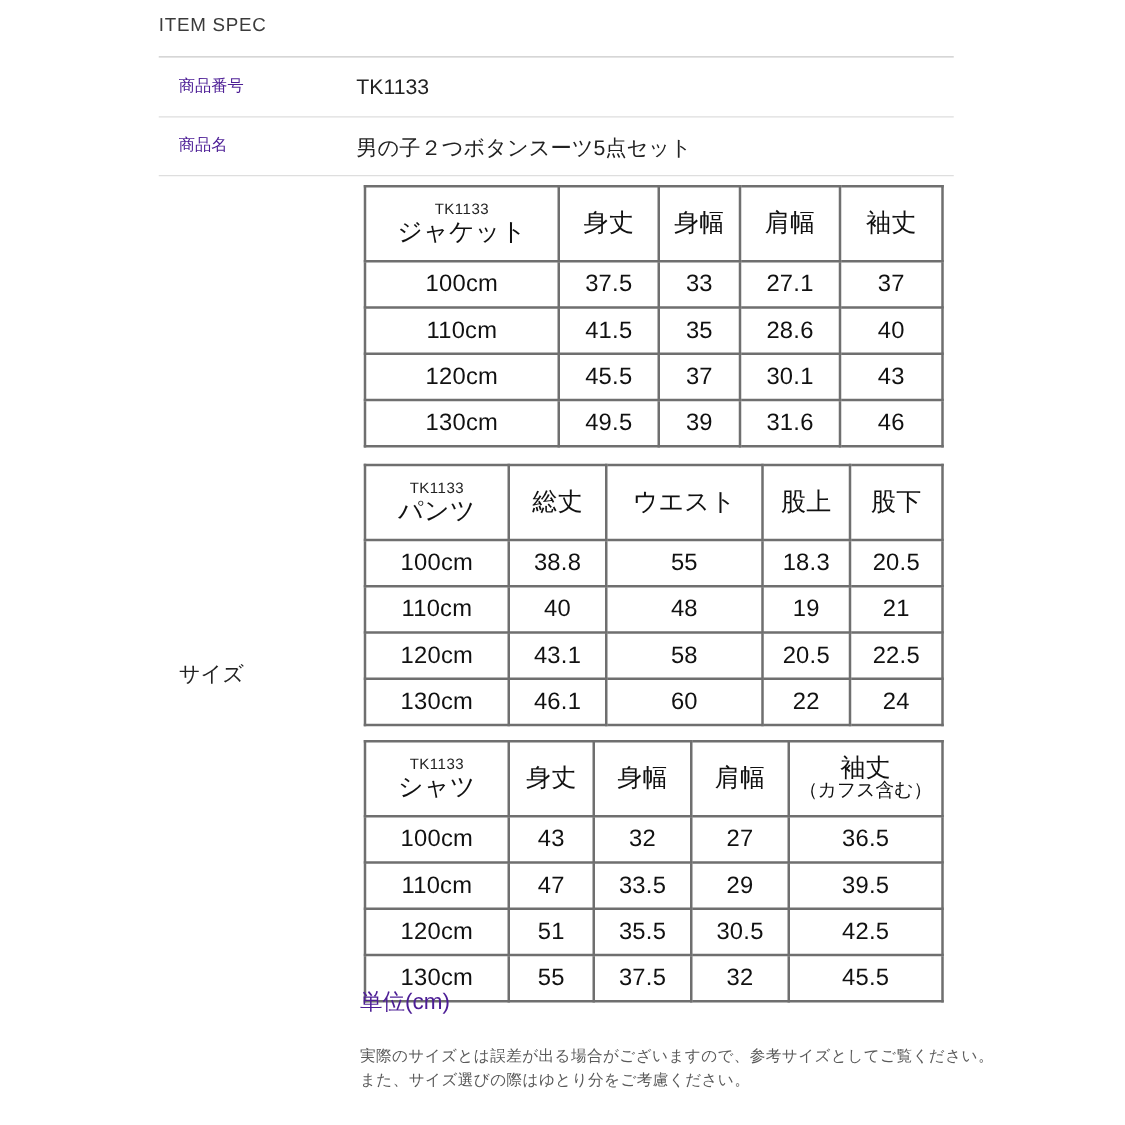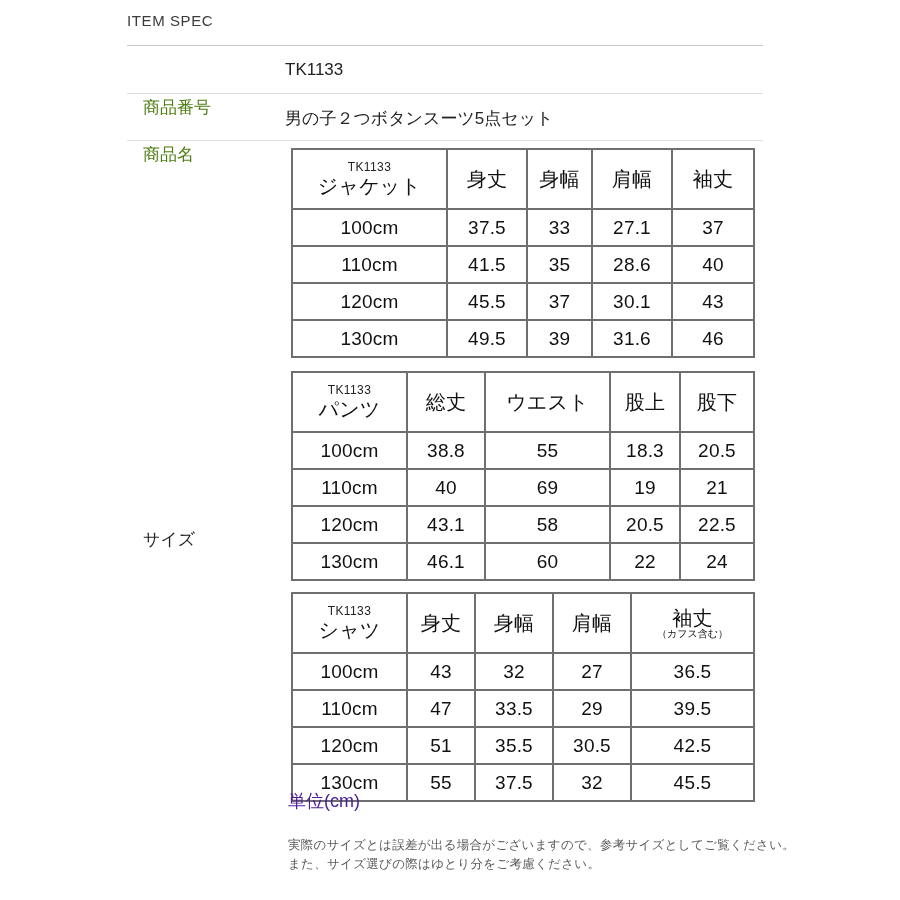--- a/index.html
+++ b/index.html
@@ -43,24 +43,23 @@
   .rule-strong { background: #c9c9c9; }
   .rule-light  { background: #dedede; }
 
   .rule-1 { top: 45px; }
   .rule-2 { top: 93px; }
   .rule-3 { top: 140px; }
 
   
   .kv-key {
     position: absolute;
-    font-size: 17px;
-    color: #4d7c0f;
+    font-size: 13px;
+    color: #4c1d95;
     left: 143px;
-    margin-top: 36px;
   }
   .kv-val {
     position: absolute;
     font-size: 17px;
     color: #222222;
     left: 285px;
   }
   .row-code-key { top: 60px; }
   .row-code-val { top: 60px; }
   .row-name-key { top: 107px; }
@@ -105,21 +104,21 @@
     letter-spacing: 0.4px;
     margin-bottom: 1px;
   }
   .head-main {
     display: block;
     font-size: 20px;
     font-family: Liberation Serif, serif;
   }
   .head-sub {
     display: block;
-    font-size: 10px;
+    font-size: 15px;
     letter-spacing: 0px;
     margin-top: -1px;
   }
 
   
   #table-jacket { left: 291px; top: 148px; }
   #table-pants  { left: 291px; top: 371px; }
   #table-shirt  { left: 291px; top: 592px; }
 
   
@@ -250,21 +249,21 @@
         <tr>
           <td>100cm</td>
           <td>38.8</td>
           <td>55</td>
           <td>18.3</td>
           <td>20.5</td>
         </tr>
         <tr>
           <td>110cm</td>
           <td>40</td>
-          <td>69</td>
+          <td>48</td>
           <td>19</td>
           <td>21</td>
         </tr>
         <tr>
           <td>120cm</td>
           <td>43.1</td>
           <td>58</td>
           <td>20.5</td>
           <td>22.5</td>
         </tr>

